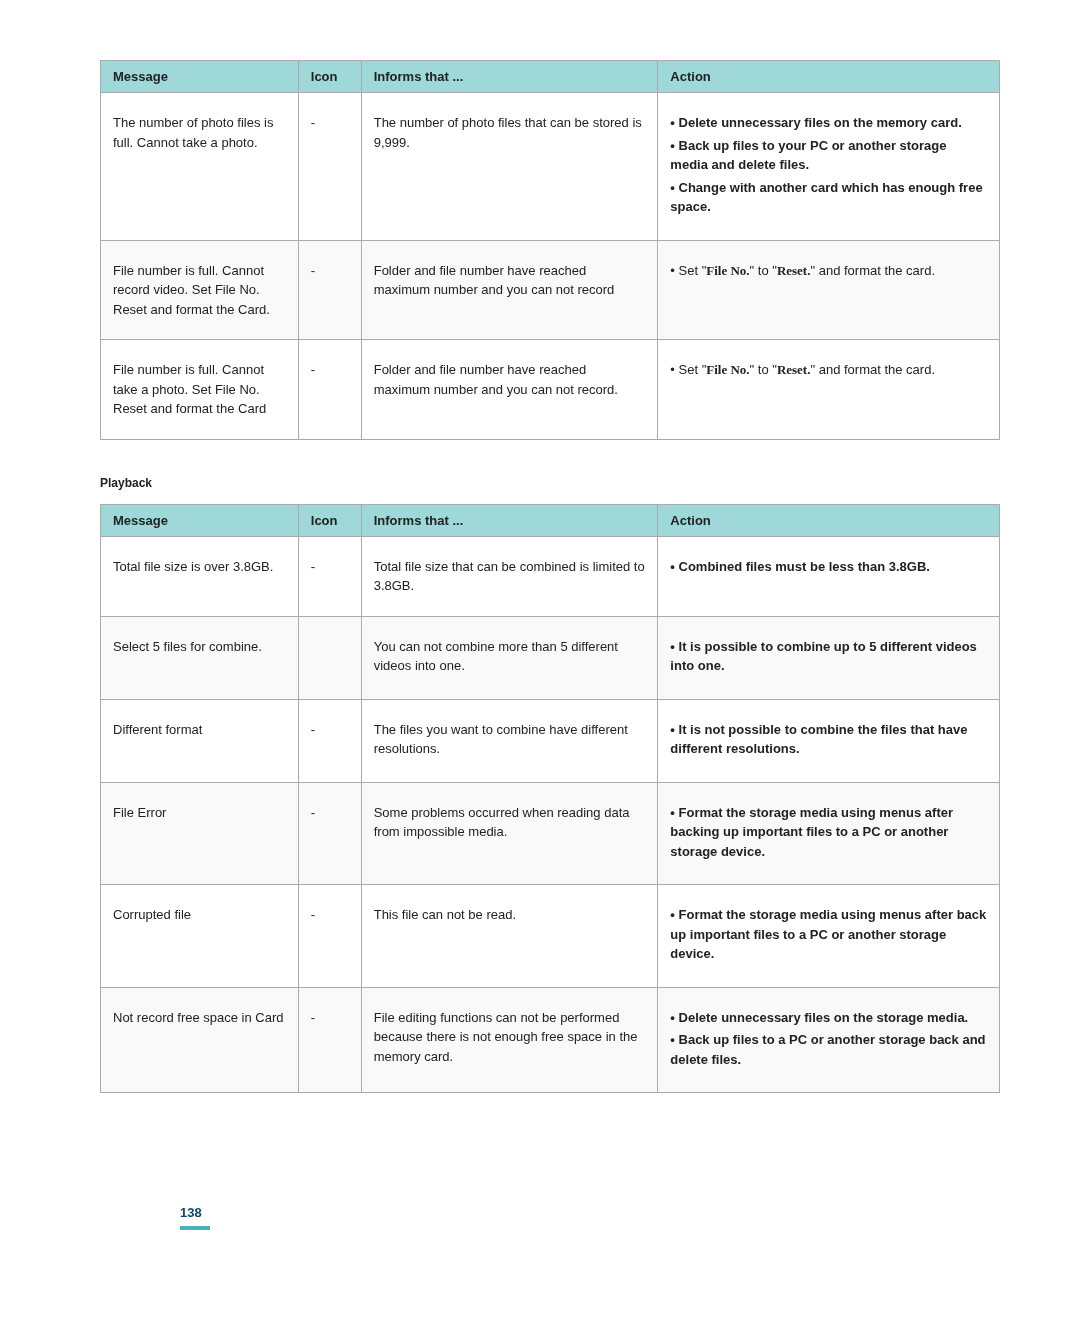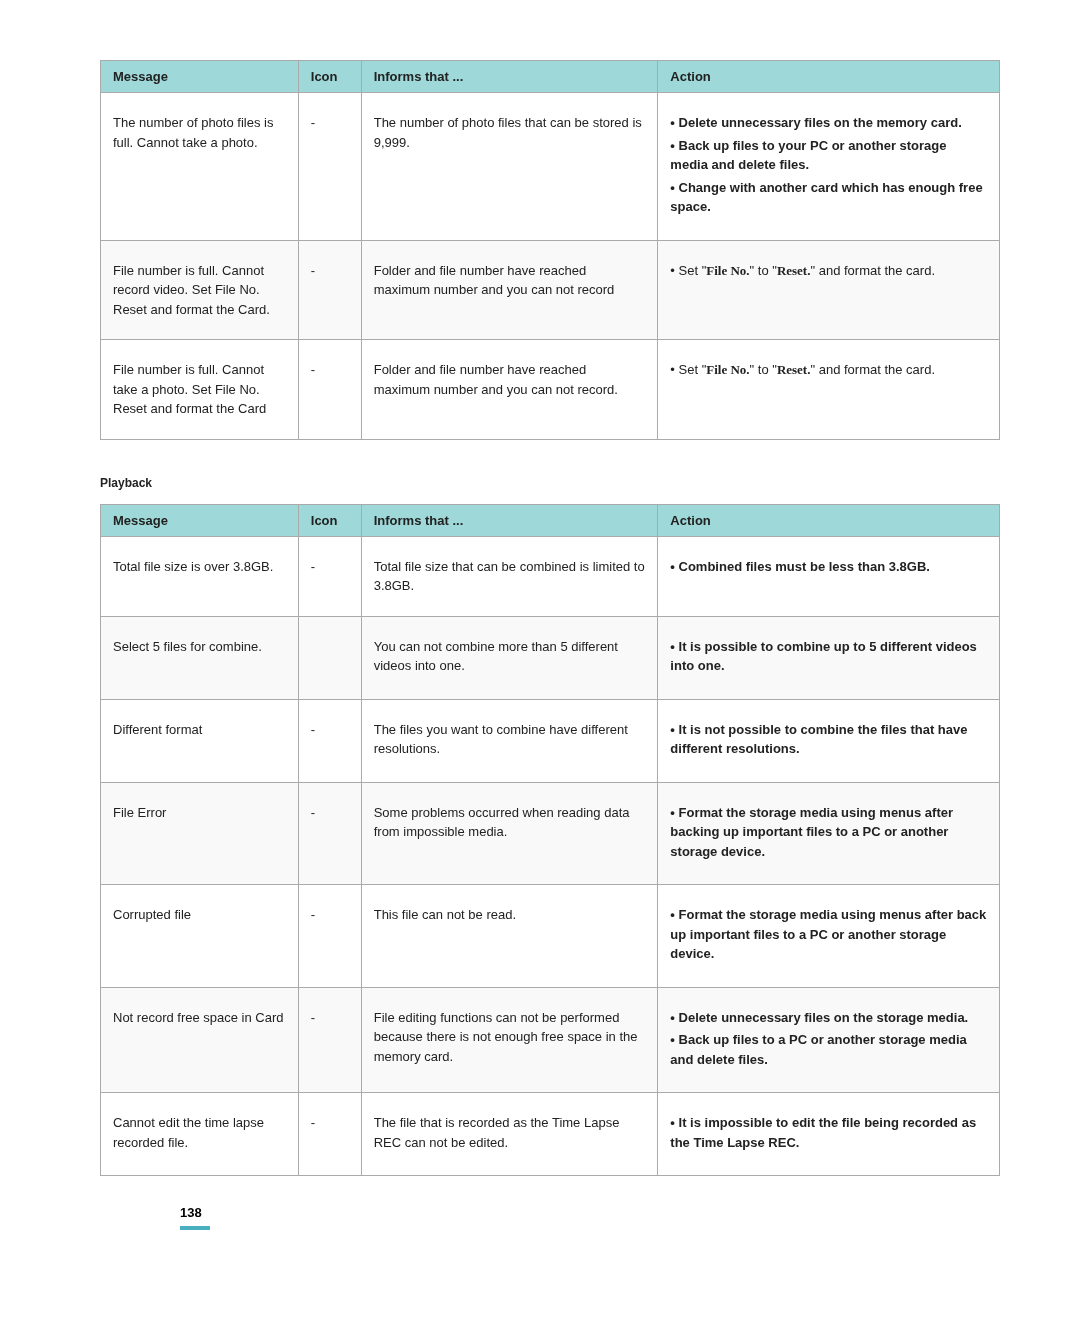--- a/index.html
+++ b/index.html
@@ -40,21 +40,21 @@
       font-weight: bold;
       margin-bottom: 14px;
       margin-top: 10px;
     }
     .page-number {
       position: absolute;
       bottom: 40px;
       left: 80px;
       font-size: 13px;
       font-weight: bold;
-      color: #000000;
+      color: #0c4a6e;
     }
     .col-message { width: 22%; }
     .col-icon { width: 7%; text-align: left; }
     .col-informs { width: 33%; }
     .col-action { width: 38%; }
     ul.action-list {
       list-style: none;
       padding: 0;
       font-weight: bold;
     }
@@ -188,33 +188,23 @@
         </td>
       </tr>
 
       <tr>
         <td>Not record free space in Card</td>
         <td class="col-icon">-</td>
         <td>File editing functions can not be performed because there is not enough free space in the memory card.</td>
         <td>
           <ul class="action-list">
             <li>Delete unnecessary files on the storage media.</li>
-            <li>Back up files to a PC or another storage media and delete files.</li>
-          </ul>
-        </td>
-      </tr>
-
-      <tr>
-        <td>Cannot edit the time lapse recorded file.</td>
-        <td class="col-icon">-</td>
-        <td>The file that is recorded as the Time Lapse REC can not be edited.</td>
-        <td>
-          <ul class="action-list">
-            <li>It is impossible to edit the file being recorded as the Time Lapse REC.</li>
-          </ul>
-        </td>
-      </tr>
+            <li>Back up files to a PC or another storage back and delete files.</li>
+          </ul>
+        </td>
+      </tr>
+
     </tbody>
   </table>
 
   <div class="page-number">138</div>
   <div class="blue-bar"></div>
 </div>
 
 </body></html>

